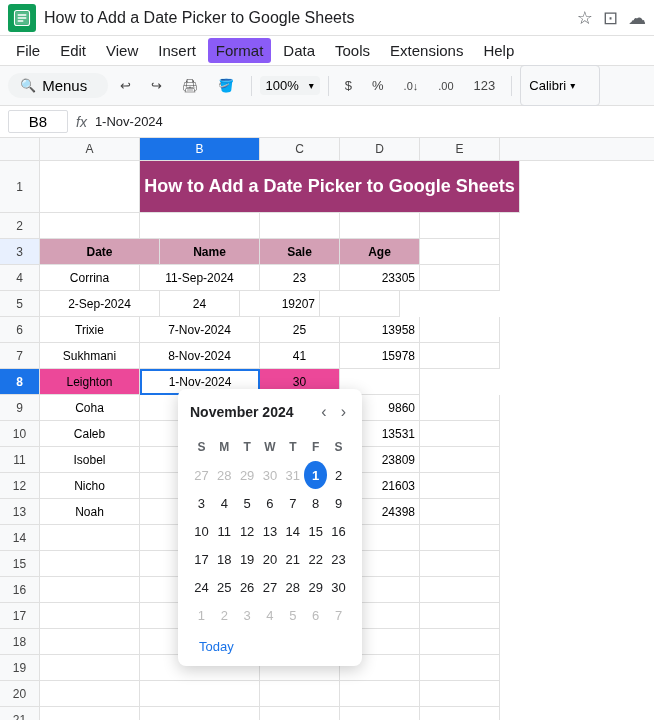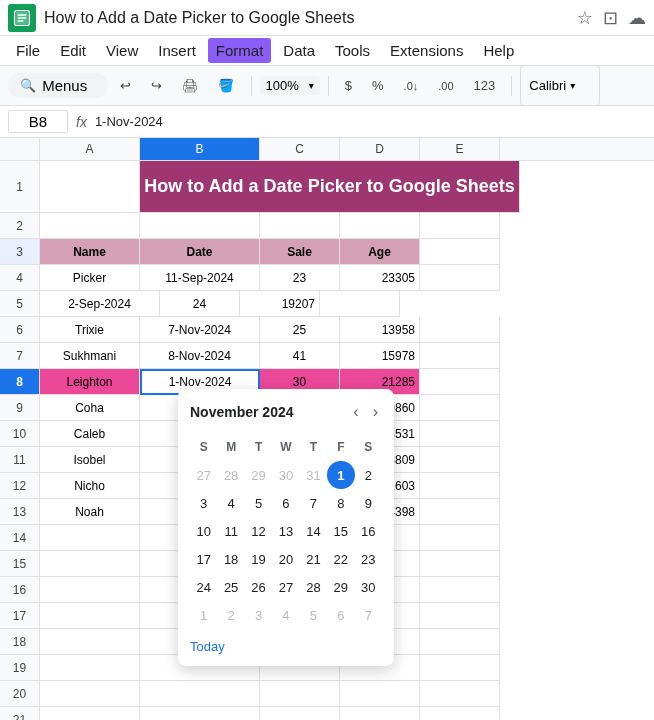--- a/index.html
+++ b/index.html
@@ -100,38 +100,38 @@
     }
     .cell.selected-cell {
       border: 2px solid #1a73e8; z-index: 2;
     }
     .cell.row-highlighted { background: #ec4899; }
 
     
     .calendar-popup {
       position: absolute; top: 228px; left: 138px;
       background: #fff; border-radius: 8px; box-shadow: 0 4px 16px rgba(0,0,0,0.2);
-      padding: 12px; width: 216px; z-index: 100;
+      padding: 12px; width: 184px; z-index: 100;
     }
     .cal-header { display: flex; align-items: center; justify-content: space-between; margin-bottom: 10px; }
     .cal-title { font-size: 14px; font-weight: 600; color: #202124; }
     .cal-nav { display: flex; gap: 6px; }
     .cal-nav-btn { cursor: pointer; color: #5f6368; font-size: 16px; padding: 2px 4px; border-radius: 50%; }
     .cal-grid { width: 100%; border-collapse: collapse; }
     .cal-grid th { font-size: 12px; color: #5f6368; text-align: center; padding: 2px; width: 28px; height: 28px; }
     .cal-grid td {
       font-size: 13px; text-align: center; padding: 2px; width: 28px; height: 28px;
       cursor: pointer; border-radius: 50%; color: #202124; margin-left: 12px;
     }
     .cal-grid td.today {
       background: #1a73e8; color: #fff; border-radius: 50%; font-weight: bold;
     }
     .cal-grid td.other-month { color: #bbb; }
     .cal-today-btn {
-      margin-top: 10px; color: #1a73e8; font-size: 13px; font-weight: 500; cursor: pointer;
+      margin-top: 10px; color: #1a73e8; font-size: 13px; font-weight: 500; cursor: pointer; margin-left: 9px;
     }
 
     
     .w-a { width: 100px; }
     .w-b { width: 120px; }
     .w-c { width: 80px; }
     .w-d { width: 80px; }
     .w-e { width: 80px; }
   </style>
 </head>
@@ -244,29 +244,29 @@
 
       <div class="grid-row">
         <div class="cell w-a"></div>
         <div class="cell w-b"></div>
         <div class="cell w-c"></div>
         <div class="cell w-d"></div>
         <div class="cell w-e"></div>
       </div>
 
       <div class="grid-row">
+        <div class="cell header-cell w-b">Date</div>
         <div class="cell header-cell w-a">Name</div>
-        <div class="cell header-cell w-b">Date</div>
         <div class="cell header-cell w-d">Sale</div>
         <div class="cell header-cell w-c">Age</div>
         <div class="cell w-e"></div>
       </div>
 
       <div class="grid-row">
-        <div class="cell center w-a">Picker</div>
+        <div class="cell center w-a">Corrina</div>
         <div class="cell center w-b">11-Sep-2024</div>
         <div class="cell center w-c">23</div>
         <div class="cell right w-d">23305</div>
         <div class="cell w-e"></div>
       </div>
 
       <div class="grid-row">
         <div class="cell center w-b">2-Sep-2024</div>
         <div class="cell center w-c">24</div>
         <div class="cell right w-d">19207</div>
@@ -286,21 +286,20 @@
         <div class="cell center w-b">8-Nov-2024</div>
         <div class="cell center w-c">41</div>
         <div class="cell right w-d">15978</div>
         <div class="cell w-e"></div>
       </div>
 
       <div class="grid-row">
         <div class="cell center w-a row-highlighted">Leighton</div>
         <div class="cell center w-b selected-cell">1-Nov-2024</div>
         <div class="cell center w-c row-highlighted">30</div>
-        <div class="cell right w-d row-highlighted">21285</div>
         <div class="cell w-e"></div>
       </div>
 
       <div class="grid-row">
         <div class="cell center w-a">Coha</div>
         <div class="cell center w-b"></div>
         <div class="cell center w-c"></div>
         <div class="cell right w-d">9860</div>
         <div class="cell w-e"></div>
       </div>

